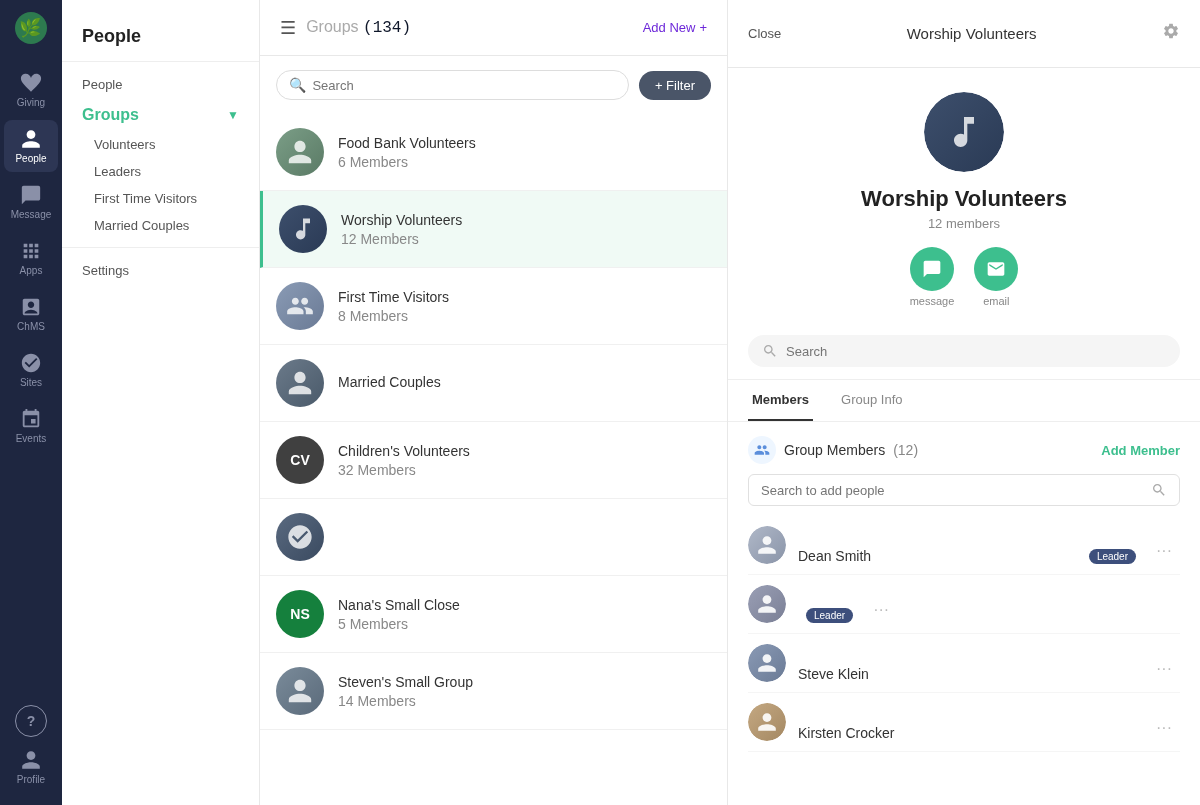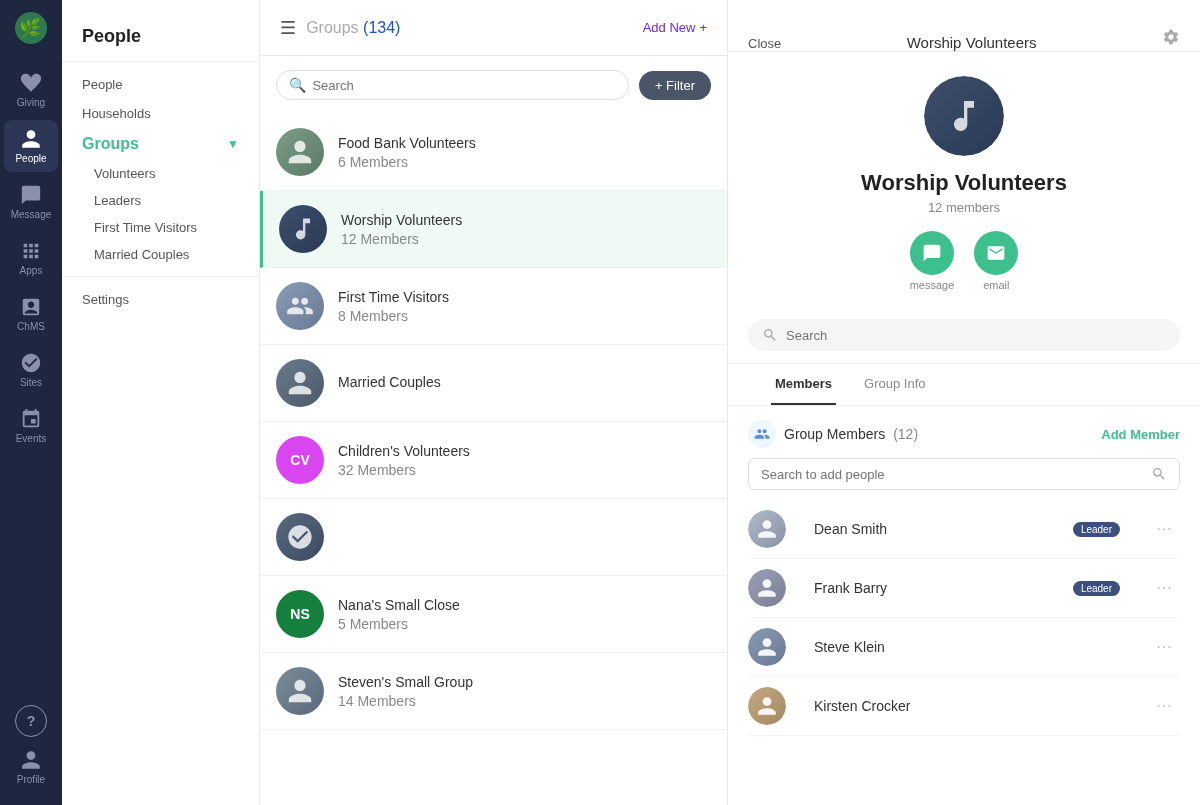--- a/index.html
+++ b/index.html
@@ -146,40 +146,40 @@
       border-radius: 50%;
       overflow: hidden;
       flex-shrink: 0;
       display: flex;
       align-items: center;
       justify-content: center;
       font-size: 16px;
       font-weight: 700;
       color: #fff;
     }
-    .group-avatar.cv-avatar { background: #d946ef; font-size: 14px; }
+    .group-avatar.cv-avatar { background: #404040; font-size: 14px; }
     .group-avatar.ns-avatar { background: #15803d; font-size: 14px; }
     .group-info { flex: 1; }
     .group-name { font-size: 14px; color: #333; font-weight: 500; margin-bottom: 3px; }
     .group-members { font-size: 14px; color: #888; }
 
     
     .detail-panel {
       flex: 1;
       background: #fff;
       display: flex;
       flex-direction: column;
       overflow: hidden;
     }
     .detail-panel .detail-header {
       display: flex;
-      align-items: flex-end;
+      align-items: center;
       justify-content: space-between;
       padding: 0 20px;
-      height: 52px;
+      height: 68px;
       border-bottom: 1px solid #e8e8e8;
     }
     .detail-panel .close-btn {
       background: none;
       border: none;
       color: #555;
       font-size: 13px;
       cursor: pointer;
     }
     .detail-panel .detail-title { font-size: 15px; color: #333; font-weight: 500; }
@@ -252,21 +252,21 @@
       border-bottom: 1px solid #eee;
     }
     .detail-tab {
       font-size: 13px;
       color: #888;
       padding: 12px 4px;
       margin-right: 24px;
       cursor: pointer;
       border-bottom: 2px solid transparent;
     }
-    .detail-tab.active { color: #333; font-weight: 600; border-bottom-color: #333; margin-left: 23px; }
+    .detail-tab.active { color: #333; font-weight: 600; border-bottom-color: #333; }
     .members-section { padding: 0 20px; }
     .members-header {
       display: flex;
       align-items: center;
       justify-content: space-between;
       padding: 14px 0 10px;
     }
     .members-title {
       display: flex;
       align-items: center;
@@ -305,24 +305,24 @@
     }
     .add-people-search input {
       border: none;
       outline: none;
       font-size: 13px;
       color: #aaa;
       flex: 1;
     }
     .member-row {
       display: flex;
-      align-items: center;
+      align-items: flex-end;
       padding: 10px 0;
       border-bottom: 1px solid #f5f5f5;
-      gap: 28px;
+      gap: 12px;
     }
     .member-avatar {
       width: 38px;
       height: 38px;
       border-radius: 50%;
       overflow: hidden;
       flex-shrink: 0;
     }
     .member-name { font-size: 14px; color: #333; font-weight: 500; flex: 1; }
     .leader-badge {
@@ -415,38 +415,37 @@
         </svg>
       <span class="nav-item-label">Profile</span>
     </div>
   </div>
 </nav>
 
 <aside class="left-sidebar">
   <div style="padding: 10px 20px 6px; font-size: 18px; font-weight: 600; color: #222;">People</div>
   <div class="separator"></div>
   <div class="nav-link">People</div>
-  <div class="nav-link">Households</div>
   <div class="group-active">
     <span>Groups</span>
     <span style="font-size:12px;">▼</span>
   </div>
   <div class="sub-link">Volunteers</div>
   <div class="sub-link">Leaders</div>
   <div class="sub-link">First Time Visitors</div>
   <div class="sub-link">Married Couples</div>
   <div class="separator"></div>
   <div class="settings-link">Settings</div>
 </aside>
 
 <section class="groups-panel">
   <div class="panel-header">
     <div style="display:flex; align-items:center; gap:10px;">
       <button style="background:none;border:none;font-size:18px;color:#555;cursor:pointer;">☰</button>
-      <span class="panel-title"><span>Groups</span> <span style="color:#1d4ed8;">(134)</span></span>
+      <span class="panel-title"><span>Groups</span> <span style="color:#0f172a;font-family:Liberation Mono, monospace;">(134)</span></span>
     </div>
     <button class="add-new-btn">
       <span>Add New</span>
       <span>+</span>
     </button>
   </div>
 
   <div class="search-bar">
     <div class="search-input-wrap">
       <span class="icon-search">🔍</span>
@@ -633,21 +632,20 @@
       </div>
 
       <div class="member-row">
         <div class="member-avatar">
           <div style="width:38px;height:38px;border-radius:50%;background:linear-gradient(135deg,#9a9fb5,#7a7f95);display:flex;align-items:center;justify-content:center;">
             <svg width="22" height="22" viewBox="0 0 24 24" fill="rgba(255,255,255,0.9)">
                 <path d="M12 12c2.7 0 4.8-2.1 4.8-4.8S14.7 2.4 12 2.4 7.2 4.5 7.2 7.2 9.3 12 12 12zm0 2.4c-3.2 0-9.6 1.6-9.6 4.8v2.4h19.2v-2.4c0-3.2-6.4-4.8-9.6-4.8z"></path>
               </svg>
           </div>
         </div>
-        <span class="member-name">Frank Barry</span>
         <span class="leader-badge">Leader</span>
         <button class="member-more">···</button>
       </div>
 
       <div class="member-row">
         <div class="member-avatar">
           <div style="width:38px;height:38px;border-radius:50%;background:linear-gradient(135deg,#8a9ab5,#6a7a95);display:flex;align-items:center;justify-content:center;">
             <svg width="22" height="22" viewBox="0 0 24 24" fill="rgba(255,255,255,0.9)">
                 <path d="M12 12c2.7 0 4.8-2.1 4.8-4.8S14.7 2.4 12 2.4 7.2 4.5 7.2 7.2 9.3 12 12 12zm0 2.4c-3.2 0-9.6 1.6-9.6 4.8v2.4h19.2v-2.4c0-3.2-6.4-4.8-9.6-4.8z"></path>
               </svg>

